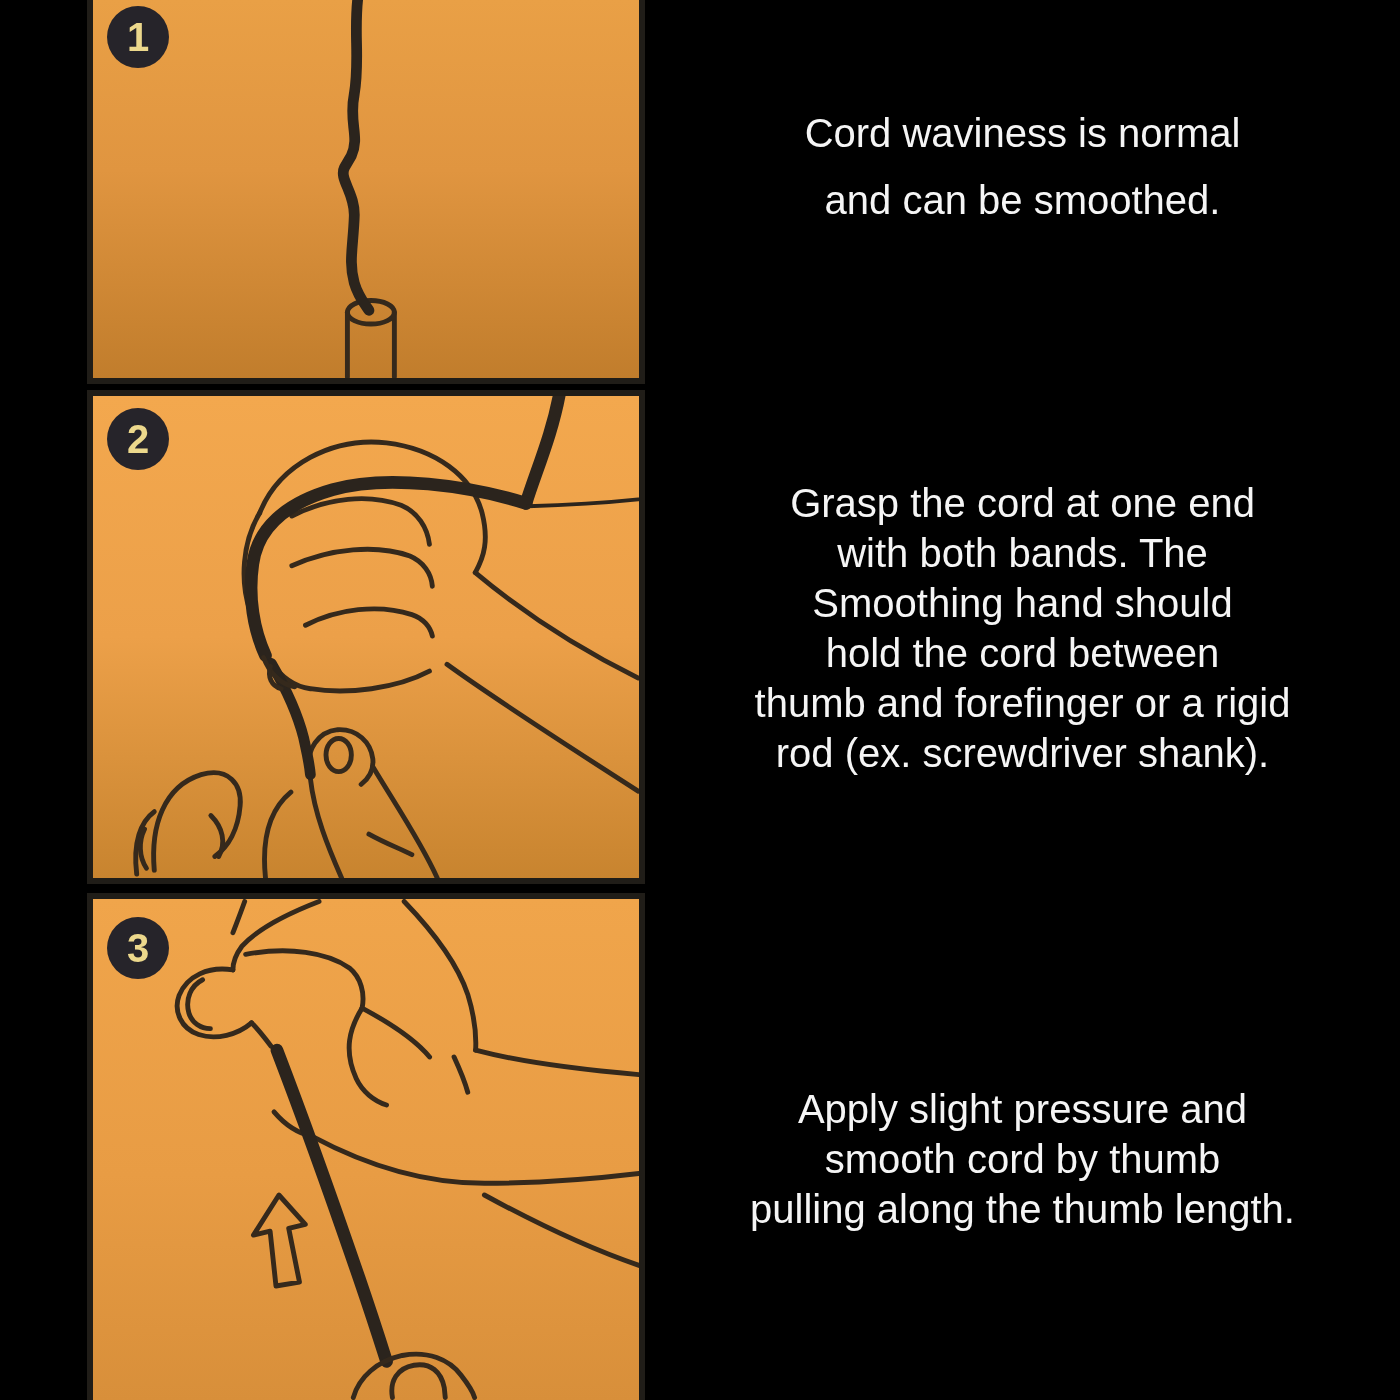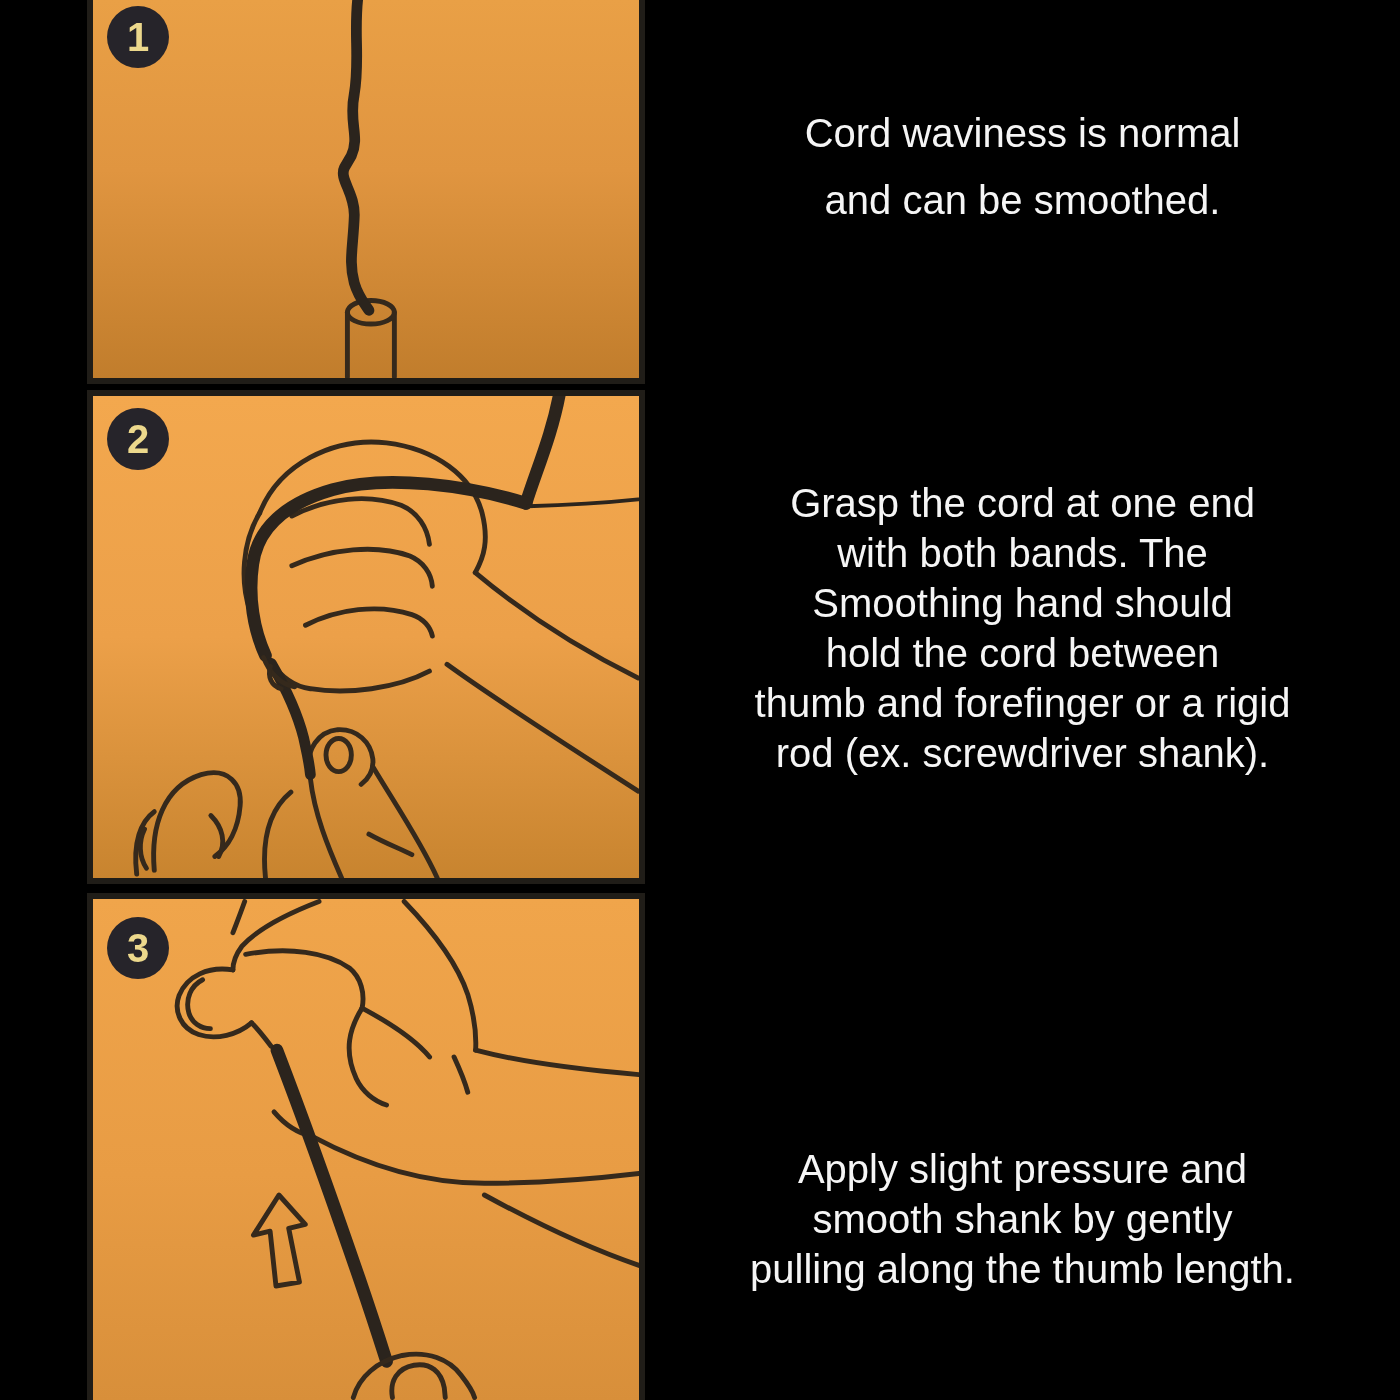--- a/index.html
+++ b/index.html
@@ -29,21 +29,21 @@
   
   .hand{fill:none;stroke:var(--line-art,#35291c);stroke-width:5;stroke-linecap:round;stroke-linejoin:round;}
   .cordline{fill:none;stroke:var(--cord,#2b241d);stroke-linecap:round;stroke-linejoin:round;}
 
   
   .caption{position:absolute;left:650px;width:745px;text-align:center;
            color:var(--text,#f5f5f5);font-size:40px;white-space:nowrap;}
   .caption p{margin:0;}
   .caption-1{top:100px;line-height:67px;}
   .caption-2{top:478px;line-height:50px;}
-  .caption-3{top:1144px;line-height:50px;}
+  .caption-3{top:1084px;line-height:50px;}
 </style>
 </head>
 <body>
 
 <div class="stage">
 
   <section class="panel panel-1">
     <svg viewBox="0 0 558 384">
 
       <g class="hand" stroke-width="4.5">
@@ -153,17 +153,17 @@
     <p>Grasp the cord at one end</p>
     <p>with both bands. The</p>
     <p>Smoothing hand should</p>
     <p>hold the cord between</p>
     <p>thumb and forefinger or a rigid</p>
     <p>rod (ex. screwdriver shank).</p>
   </div>
 
   <div class="caption caption-3">
     <p>Apply slight pressure and</p>
-    <p>smooth shank by gently</p>
+    <p>smooth cord by thumb</p>
     <p>pulling along the thumb length.</p>
   </div>
 
 </div>
 
 </body></html>

